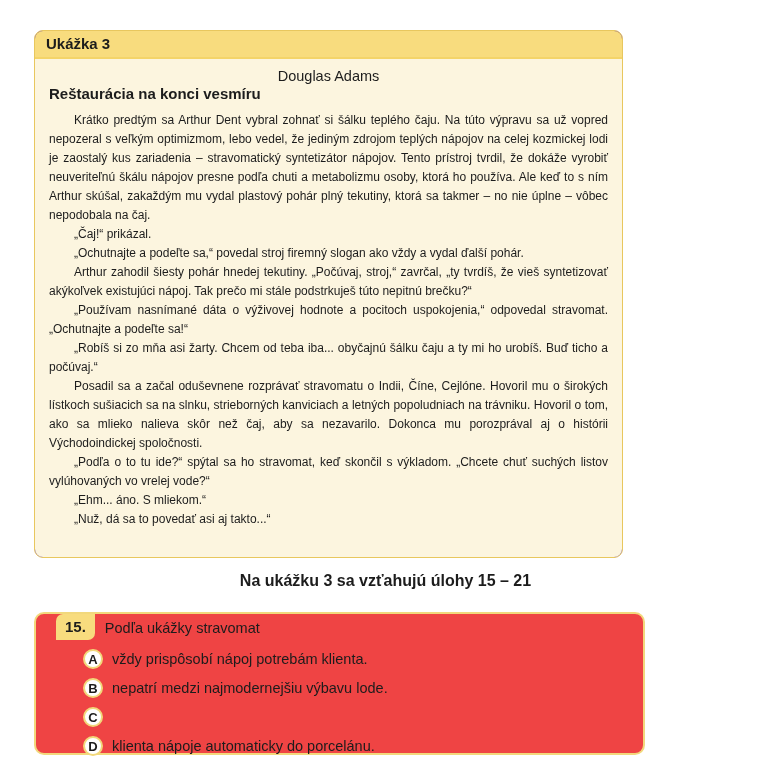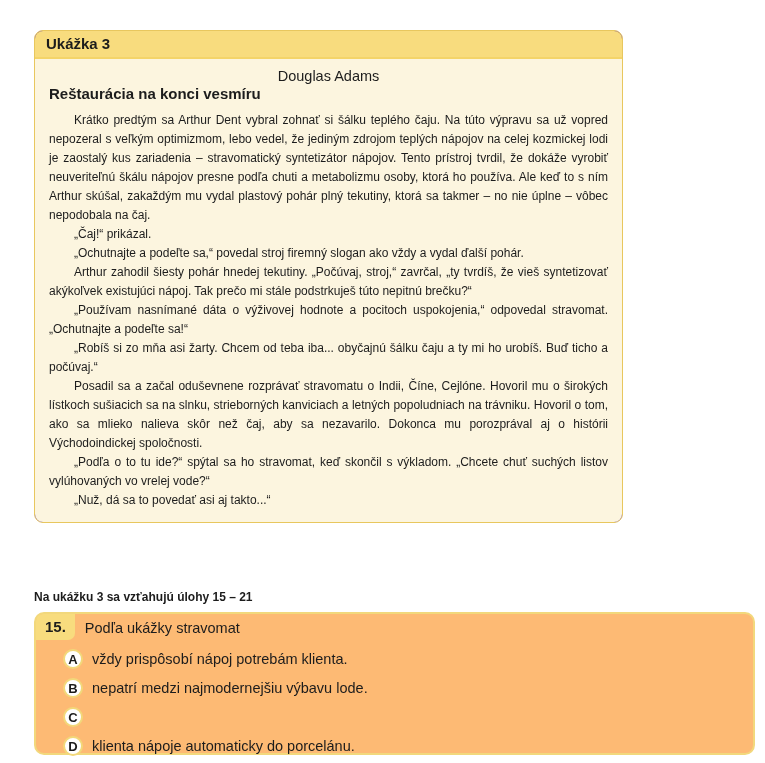--- a/index.html
+++ b/index.html
@@ -20,49 +20,50 @@
     overflow:hidden;
     background:#4c1d95;
   }
   .passage-header {
     background:#f8dc7e;
     border-bottom:2px solid #f4d469;
     padding:4px 11px 5px 11px;
     font-size:15px; font-weight:bold;
   }
   .passage-body {
-    padding:8px 14px 12px 14px;
+    padding:8px 14px 28px 14px;
     background:#fcf5df;
   }
   .passage-author {
     text-align:center; font-size:14.5px; line-height:18px;
   }
   .passage-title {
     text-align:left; font-size:15px; font-weight:bold; line-height:18px;
     margin-bottom:8px;
   }
   .para {
     font-size:12px; line-height:19px;
     text-align:justify;
     text-indent:25px;
   }
 
   
   .section-heading {
-    position:absolute; left:34px; top:590px; width:703px;
-    text-align:left;
-    font-size:12px; font-weight:bold;
+    position:absolute; left:34px; top:572px; width:703px;
+    text-align:center;
+    font-size:16px; font-weight:bold;
   }
 
   
   .question-box {
-    position:absolute; left:34px; top:612px; width:721px; height:143px;
-    background:#fdba74;
+    position:absolute; left:34px; top:612px; width:611px; height:143px;
+    background:#ef4444;
     border:2px solid #f2d87c;
     border-radius:10px;
+    padding-left:20px;
   }
   .q-header { display:flex; align-items:flex-start; }
   .q-badge {
     background:#f8dc7e;
     border-radius:7px 0 7px 0;
     padding:4px 9px 5px 9px;
     font-size:15px; font-weight:bold;
     flex:0 0 auto;
   }
   .q-text {
@@ -105,20 +106,21 @@
         <p class="para">Arthur zahodil šiesty pohár hnedej tekutiny. „Počúvaj, stroj,“ zavrčal, „ty tvrdíš, že vieš syntetizovať akýkoľvek existujúci nápoj. Tak prečo mi stále podstrkuješ túto nepitnú brečku?“</p>
 
         <p class="para">„Používam nasnímané dáta o výživovej hodnote a pocitoch uspokojenia,“ odpovedal stravomat. „Ochutnajte a podeľte sa!“</p>
 
         <p class="para">„Robíš si zo mňa asi žarty. Chcem od teba iba... obyčajnú šálku čaju a ty mi ho urobíš. Buď ticho a počúvaj.“</p>
 
         <p class="para">Posadil sa a začal oduševnene rozprávať stravomatu o Indii, Číne, Cejlóne. Hovoril mu o širokých lístkoch sušiacich sa na slnku, strieborných kanviciach a letných popoludniach na trávniku. Hovoril o tom, ako sa mlieko nalieva skôr než čaj, aby sa nezavarilo. Dokonca mu porozprával aj o histórii Východoindickej spoločnosti.</p>
 
         <p class="para">„Podľa o to tu ide?“ spýtal sa ho stravomat, keď skončil s výkladom. „Chcete chuť suchých listov vylúhovaných vo vrelej vode?“</p>
 
+        <p class="para">„Ehm... áno. S mliekom.“</p>
 
 
         <p class="para">„Nuž, dá sa to povedať asi aj takto...“</p>
 
     </div>
   </div>
 </section>
 
 <div class="section-heading">Na ukážku 3 sa vzťahujú úlohy 15 – 21</div>
 

